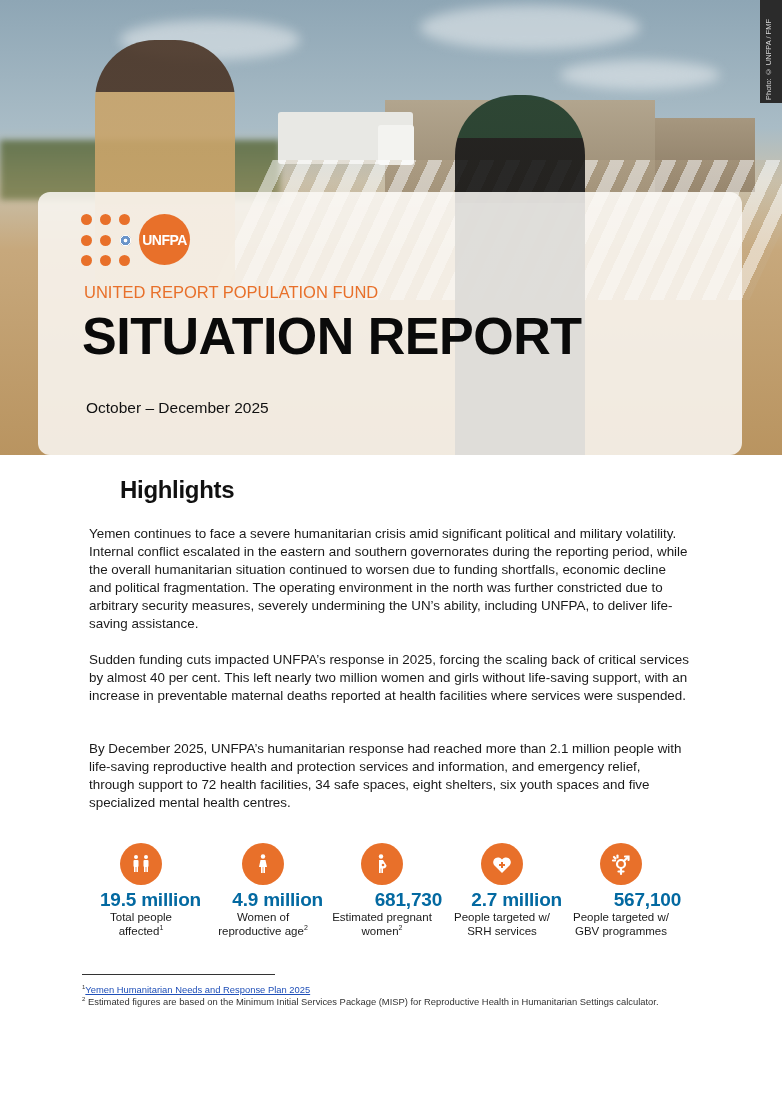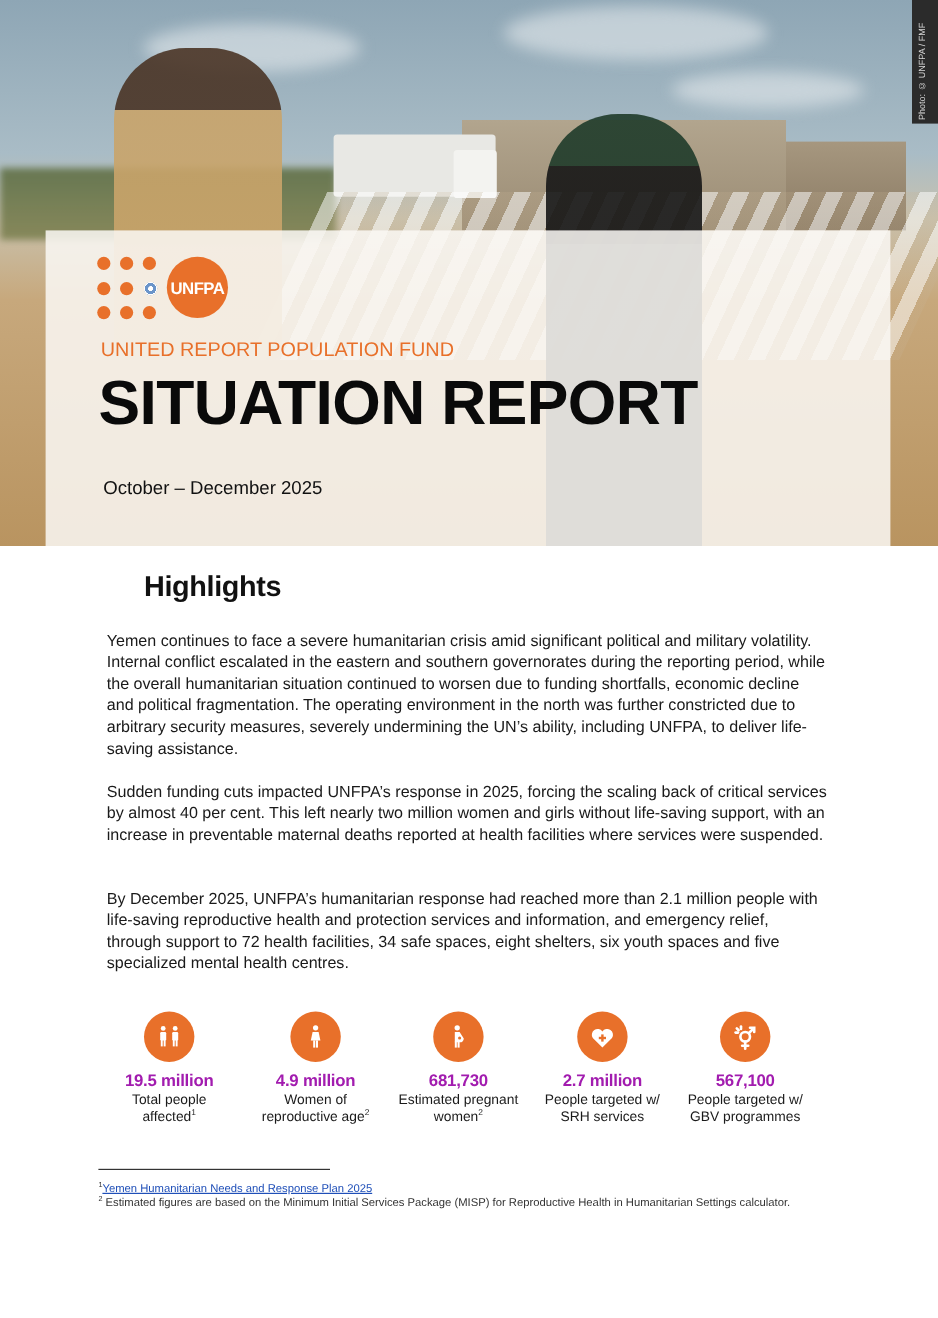--- a/index.html
+++ b/index.html
@@ -30,20 +30,21 @@
     .credit-text {
       position: absolute; right: 4px; top: 4px; height: 96px; width: 14px;
       writing-mode: vertical-rl; transform: rotate(180deg);
       font-size: 7.5px; color: #d8d8d8; text-align: left; white-space: nowrap;
     }
 
     
     .title-panel {
       position: absolute; left: 38px; top: 192px; width: 704px; height: 263px;
       background: rgba(250,248,245,0.86);
+      border-radius: 12px;
     }
     .logo { position: absolute; left: 43px; top: 22px; width: 112px; height: 52px; }
     .logo-dot { position: absolute; width: 11px; height: 11px; border-radius: 50%; background: #e8702a; }
     .un-emblem { position: absolute; left: 39px; top: 21px; width: 11px; height: 11px; border-radius: 50%;
       background: radial-gradient(circle, #ffffff 0 25%, #6a94c9 26% 60%, #ffffff 61% 70%, #6a94c9 71%); }
     .logo-circle { position: absolute; left: 58px; top: 0; width: 51px; height: 51px; border-radius: 50%;
       background: #e8702a; color: #ffffff; font-weight: bold; font-size: 14px; letter-spacing: -0.5px;
       display: flex; align-items: center; justify-content: center; }
     .org-name { position: absolute; left: 46px; top: 91px; font-size: 16.5px; color: #e8702a; letter-spacing: 0px; }
     .report-title { position: absolute; left: 44px; top: 113px; font-size: 52px; font-weight: bold; color: #0a0a0a; letter-spacing: -0.5px; line-height: 62px; }
@@ -56,21 +57,21 @@
     .p1 { top: 525px; }
     .p2 { top: 651px; }
     .p3 { top: 740px; }
 
     
     .stats { position: absolute; left: 82px; top: 843px; width: 610px; height: 105px; }
     .stat { position: absolute; top: 0; width: 120px; text-align: center; }
     .stat-icon { width: 42px; height: 42px; border-radius: 50%; background: #e8702a; margin: 0 auto;
       display: flex; align-items: center; justify-content: center; }
     .stat-icon svg { width: 24px; height: 24px; }
-    .stat-value { margin-top: 5px; font-size: 14px; font-weight: bold; color: #a21caf; line-height: 20px; letter-spacing: -0.2px; white-space: nowrap; }
+    .stat-value { margin-top: 5px; font-size: 19px; font-weight: bold; color: #0369a1; line-height: 20px; letter-spacing: -0.2px; white-space: nowrap; text-align: right; }
     .stat-label { font-size: 11.5px; line-height: 14px; color: #1a1a1a; }
     .stat-label sup { font-size: 7px; vertical-align: super; line-height: 0; }
 
     
     .fn-rule { position: absolute; left: 82px; top: 974px; width: 193px; height: 1px; background: #333333; }
     .footnotes { position: absolute; left: 82px; top: 984px; width: 620px; font-size: 9.4px; line-height: 11.5px; color: #333333; }
     .footnotes sup { font-size: 6px; vertical-align: super; line-height: 0; }
     .fn-link { color: #1f4fb8; text-decoration: underline; }
   </style>
 </head>

